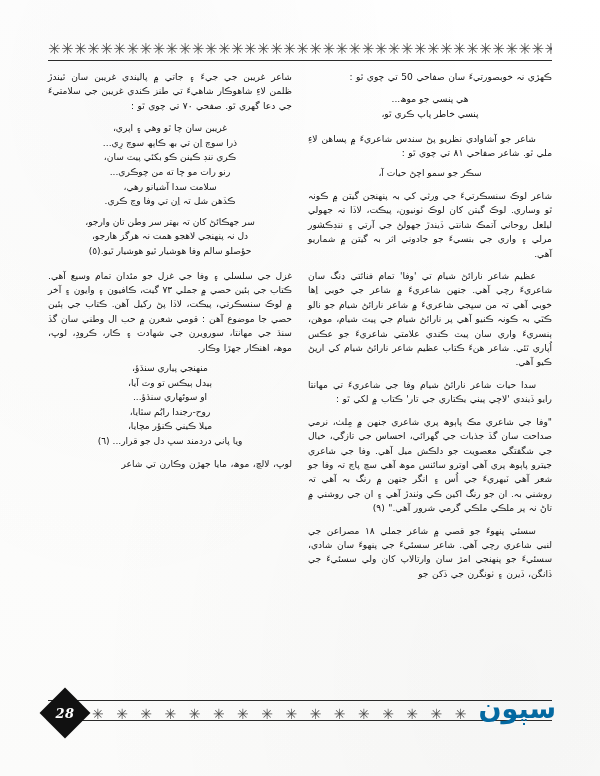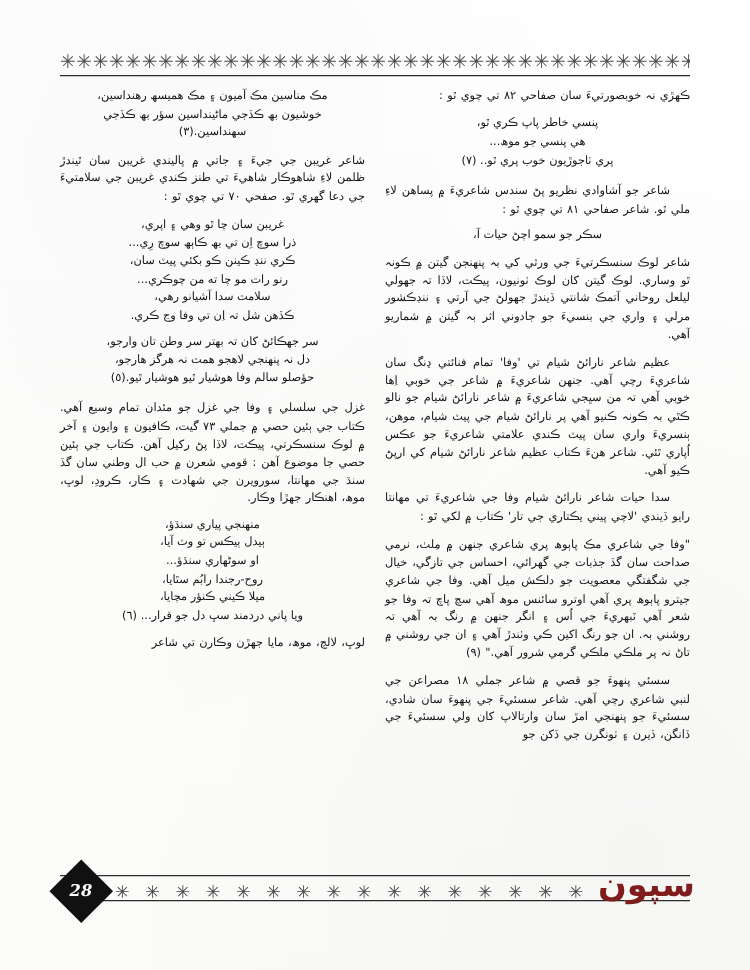--- a/index.html
+++ b/index.html
@@ -134,21 +134,21 @@
     letter-spacing:0.3px;
   }
 
   .masthead{
     position:absolute;
     right:44px;
     top:694px;
     font-size:27px;
     line-height:30px;
     font-weight:700;
-    color:#7f1d1d;
+    color:#0369a1;
     font-family:"DejaVu Sans", sans-serif;
     direction:rtl;
     letter-spacing:-1px;
   }
 
   .footer-floral-left{
     position:absolute;
     left:92px;
     top:706px;
     width:380px;
@@ -171,25 +171,20 @@
 
   <div class="rule-band top">
     <div class="floral-row">✳✳✳✳✳✳✳✳✳✳✳✳✳✳✳✳✳✳✳✳✳✳✳✳✳✳✳✳✳✳✳✳✳✳✳✳✳✳✳✳✳✳✳✳✳✳✳✳✳✳✳✳✳✳✳✳✳✳</div>
     <div class="hr-line"></div>
   </div>
 
   <div class="columns">
 
     <div class="col">
 
-      <div class="blk verse">
-        <div>مڪ مناسين مڪ آميون ۽ مڪ ھميسھ رھنداسين،</div>
-        <div>خوشيون بھ ڪڏجي ماڻينداسين سؤر بھ ڪڏجي</div>
-        <div>سھنداسين.(٣)</div>
-      </div>
 
       <p class="prose blk">شاعر غريبن جي جيءَ ۽ جاتي ۾ پاليندي غريبن سان ٿيندڙ ظلمن لاءِ شاھوڪار شاھيءَ تي طنز ڪندي غريبن جي سلامتيءَ جي دعا گھري ٿو. صفحي ٧٠ تي چوي ٿو :</p>
 
       <div class="blk verse">
         <div>غريبن سان چا ٿو وھي ۽ اپري،</div>
         <div>ذرا سوچ اِن تي بھ ڪاٻھ سوچ رِي...</div>
         <div>ڪري ننڊ ڪينن ڪو بکئي پيٽ سان،</div>
         <div>رنو رات مو چا ته من چوڪري...</div>
         <div>سلامت سدا آشيانو رھي،</div>
         <div>ڪڏهن شل تہ اِن تي وفا وڃ ڪري.</div>
@@ -215,26 +210,25 @@
         <div>روح-رجندا رابُم سٿايا،</div>
         <div>ميلا ڪيني ڪنؤر مچايا،</div>
         <div>ويا پاني دردمند سڀ دل جو قرار... (٦)</div>
       </div>
 
       <p class="prose blk">لوڀ، لالچ، موھ، مايا جھڙن وڪارن تي شاعر</p>
     </div>
 
     <div class="col">
 
-      <p class="prose blk">ڪھڙي نہ خوبصورتيءَ سان صفاحي ٨٢ تي چوي ٿو :</p>
-
-      <div class="blk verse">
+      <p class="prose blk">ڪھڙي نہ خوبصورتيءَ سان صفاحي 50 تي چوي ٿو :</p>
+
+      <div class="blk verse">
+        <div>ھي پنسي جو موھ...</div>
         <div>پنسي خاطر پاپ ڪري ٿو،</div>
-        <div>ھي پنسي جو موھ...</div>
-        <div>پري ٺاجوڙيون خوب پري ٿو.. (٧)</div>
       </div>
 
       <div class="gap-m"></div>
       <p class="prose blk indent">شاعر جو آشاوادي نظريو پڻ سندس شاعريءَ ۾ پساھن لاءِ ملي ٿو. شاعر صفاحي ٨١ تي چوي ٿو :</p>
 
       <div class="gap-s"></div>
       <div class="blk verse">
         <div>سڪر جو سمو اچڻ حيات آ،</div>
       </div>
 

